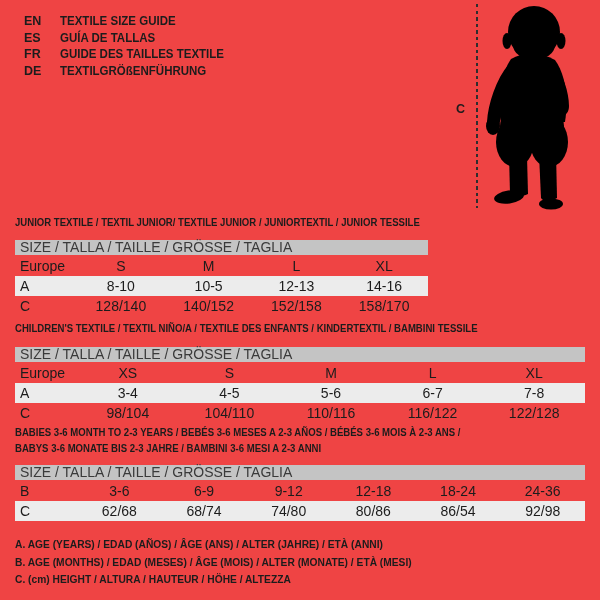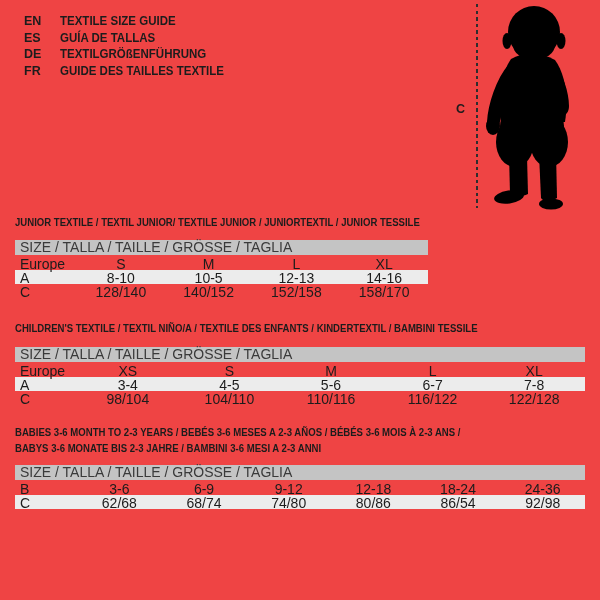--- a/index.html
+++ b/index.html
@@ -37,21 +37,21 @@
   
   .size-table { position:absolute; left:15px; font-size:14px; }
   #table-junior   { top:240px; width:413px; }
   #table-children { top:347px; width:570px; }
   #table-babies   { top:465px; width:570px; }
 
   .size-head {
     height:15px; line-height:15px; background:#c4c4c4; color:#3a3a3a;
     padding-left:5px; margin-bottom:1px; white-space:nowrap;
   }
-  .trow { display:flex; height:14px; }
+  .trow { display:flex; height:20px; align-items:center; }
   .trow.shaded { background:#ececec; }
   .tlabel { width:57px; padding-left:5px; flex:none; }
   .tcell { flex:1; text-align:center; }
 
   
   .footnotes { position:absolute; left:15px; top:536px; }
   .footnote {
     height:17.6px; line-height:17.6px; font-weight:700; font-size:11px;
     white-space:nowrap; transform:scaleX(0.93); transform-origin:0 50%;
   }
@@ -64,26 +64,26 @@
   <div class="lang-list">
     <div class="lang-row">
       <span class="lang-code">EN</span>
       <span class="lang-label">TEXTILE SIZE GUIDE</span>
     </div>
     <div class="lang-row">
       <span class="lang-code">ES</span>
       <span class="lang-label">GUÍA DE TALLAS</span>
     </div>
     <div class="lang-row">
+      <span class="lang-code">FR</span>
+      <span class="lang-label">GUIDE DES TAILLES TEXTILE</span>
+    </div>
+    <div class="lang-row">
       <span class="lang-code">DE</span>
       <span class="lang-label">TEXTILGRÖßENFÜHRUNG</span>
-    </div>
-    <div class="lang-row">
-      <span class="lang-code">FR</span>
-      <span class="lang-label">GUIDE DES TAILLES TEXTILE</span>
     </div>
   </div>
 
   <div class="measure-line"></div>
   <div class="measure-label">C</div>
   <svg class="baby" viewBox="0 0 100 206" aria-hidden="true">
     <g fill="#000000">
       <ellipse cx="53" cy="28" rx="26" ry="26"></ellipse>
       <ellipse cx="53" cy="41" rx="21" ry="15"></ellipse>
       <ellipse cx="26" cy="37" rx="4.5" ry="8"></ellipse>
@@ -175,14 +175,19 @@
       <div class="tlabel">C</div>
       <div class="tcell">62/68</div>
       <div class="tcell">68/74</div>
       <div class="tcell">74/80</div>
       <div class="tcell">80/86</div>
       <div class="tcell">86/54</div>
       <div class="tcell">92/98</div>
     </div>
   </div>
 
+  <div class="footnotes">
+    <div class="footnote">A. AGE (YEARS) / EDAD (AÑOS) / ÂGE (ANS) / ALTER (JAHRE) / ETÀ (ANNI)</div>
+    <div class="footnote">B. AGE (MONTHS) / EDAD (MESES) / ÂGE (MOIS) / ALTER (MONATE) / ETÀ (MESI)</div>
+    <div class="footnote">C. (cm) HEIGHT / ALTURA / HAUTEUR / HÖHE / ALTEZZA</div>
+  </div>
 
 </div>
 
 </body></html>

